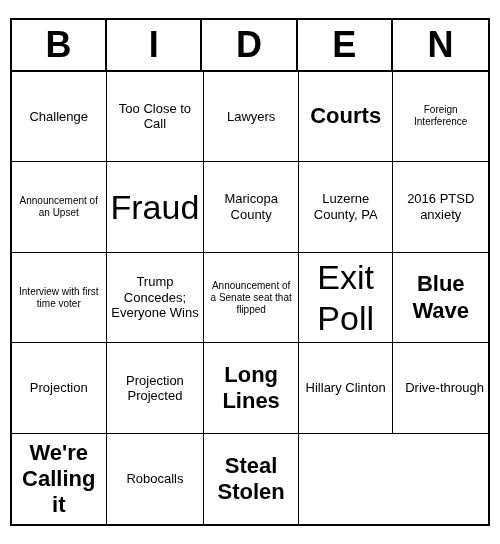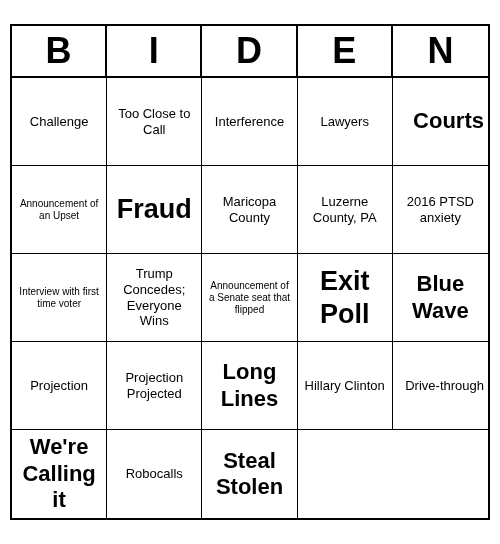--- a/index.html
+++ b/index.html
@@ -54,48 +54,48 @@
     }
     .bingo-cell:nth-child(n+21) {
       border-bottom: none;
     }
     .bingo-cell .cell-text {
       display: block;
     }
     .size-small { font-size: 10px; }
     .size-medium { font-size: 13px; }
     .size-large { font-size: 22px; font-weight: bold; }
-    .size-xlarge { font-size: 27px; font-weight: bold; }
+    .size-xlarge { font-size: 34px; font-weight: normal; }
   </style>
 </head>
 <body>
 
 <div class="bingo-card">
   <div class="bingo-header">
   <div class="bingo-header-cell">B</div>
       <div class="bingo-header-cell">I</div>
       <div class="bingo-header-cell">D</div>
       <div class="bingo-header-cell">E</div>
       <div class="bingo-header-cell">N</div>
     </div>
   <div class="bingo-grid">
   <div class="bingo-cell">
         <span class="cell-text size-medium">Challenge</span>
       </div>
       <div class="bingo-cell">
         <span class="cell-text size-medium">Too Close to Call</span>
       </div>
       <div class="bingo-cell">
-        <span class="cell-text size-medium">Interference</span>
-      </div>
-      <div class="bingo-cell">
         <span class="cell-text size-medium">Lawyers</span>
       </div>
       <div class="bingo-cell">
         <span class="cell-text size-large">Courts</span>
+      </div>
+      <div class="bingo-cell">
+        <span class="cell-text size-small">Foreign Interference</span>
       </div>
       <div class="bingo-cell">
         <span class="cell-text size-small">Announcement of an Upset</span>
       </div>
       <div class="bingo-cell">
         <span class="cell-text size-xlarge">Fraud</span>
       </div>
       <div class="bingo-cell">
         <span class="cell-text size-medium">Maricopa County</span>
       </div>

